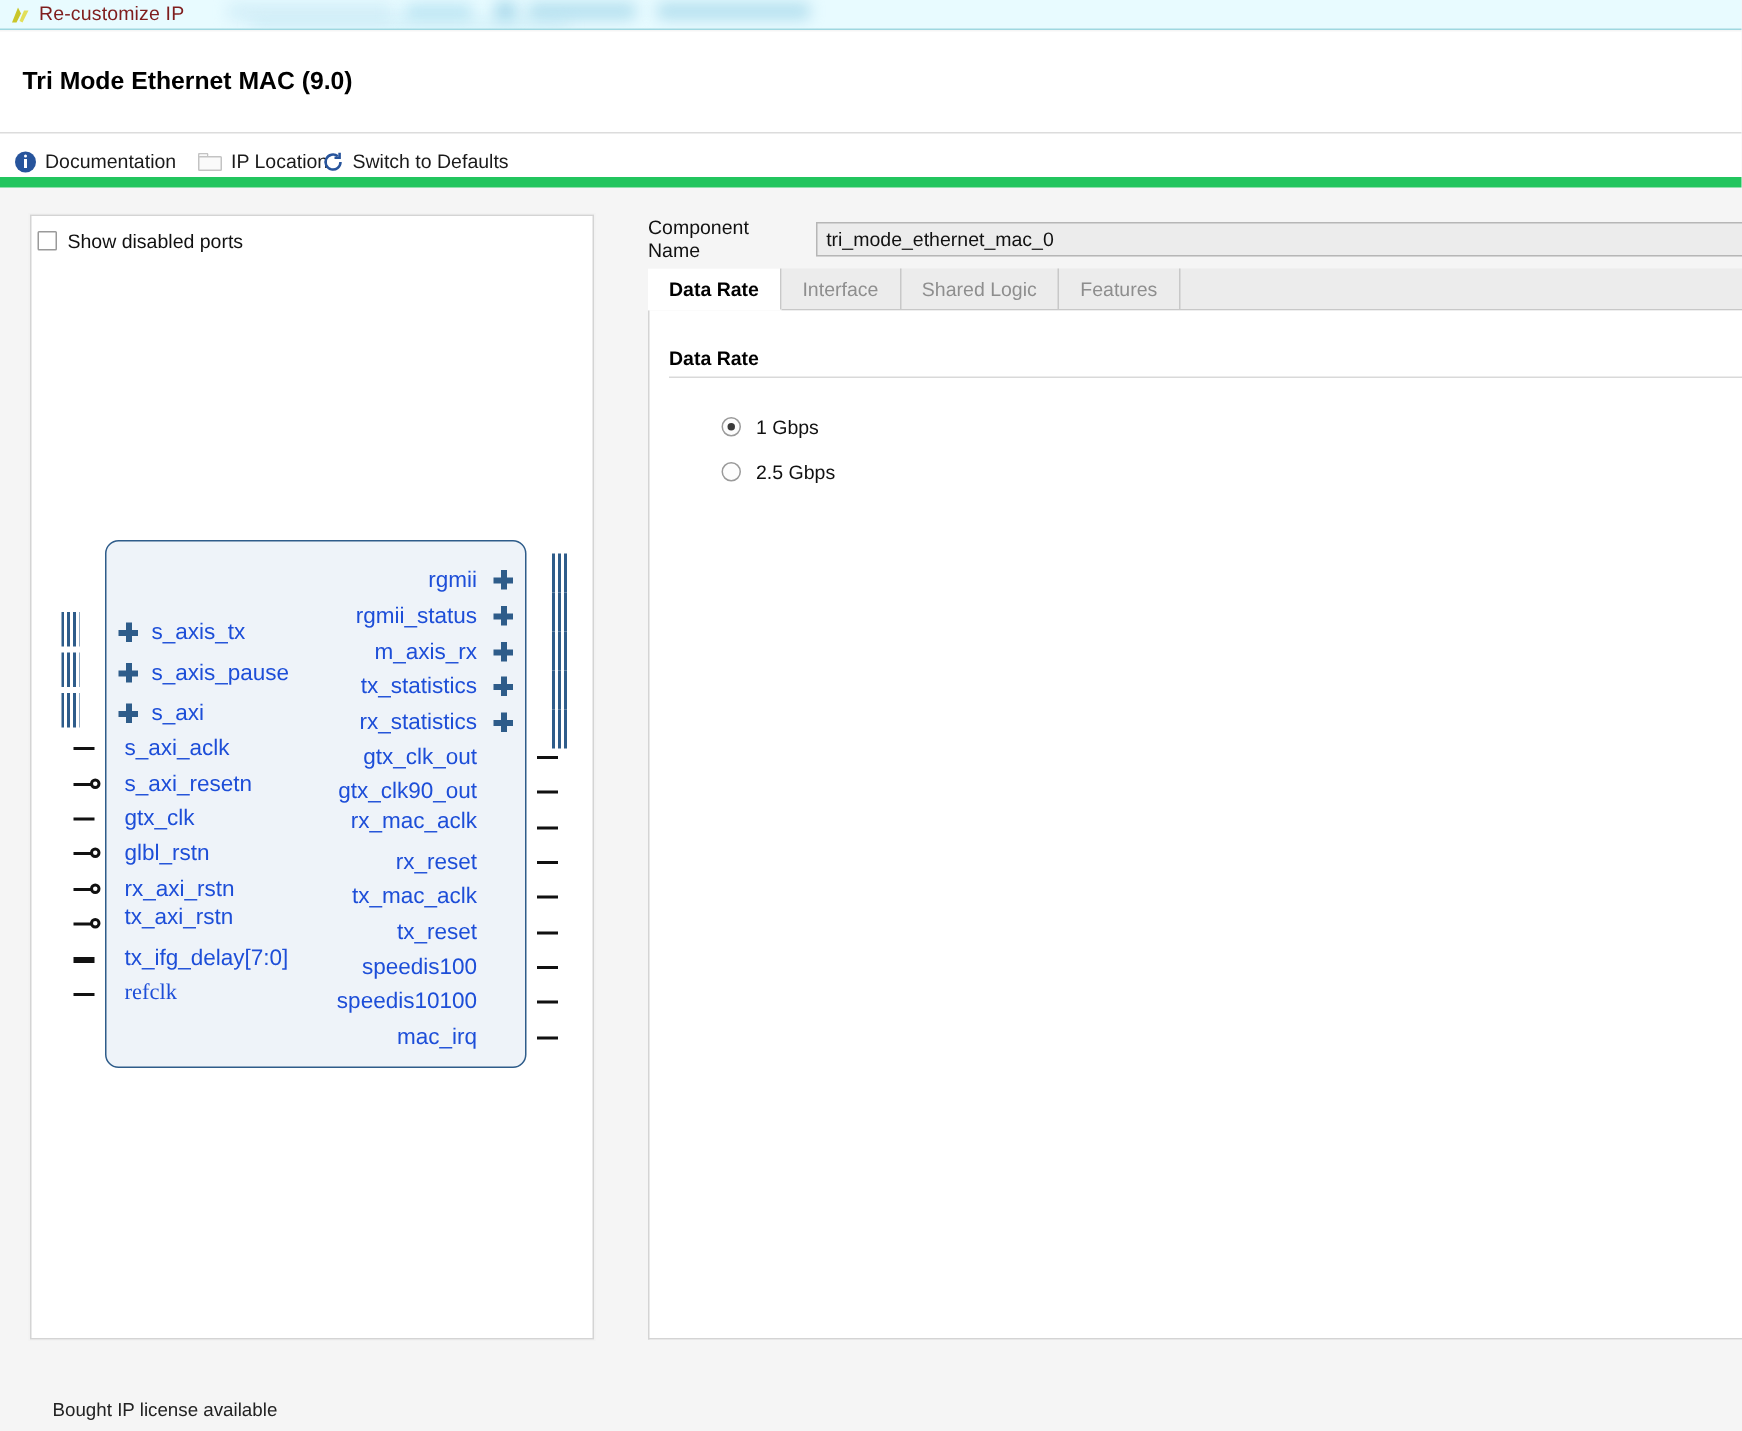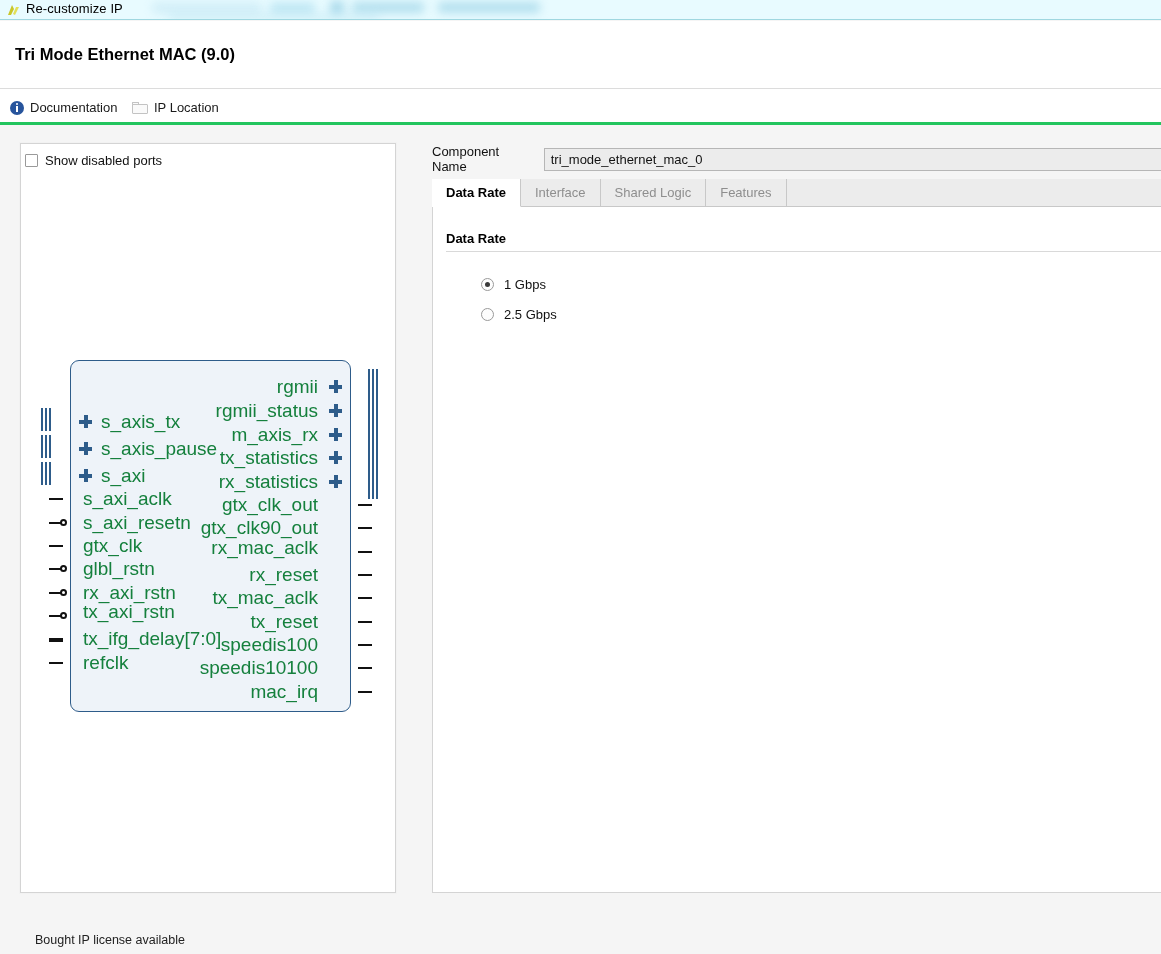--- a/index.html
+++ b/index.html
@@ -16,21 +16,21 @@
     position: absolute; left: 0; top: 0; width: 1161px; height: 20px;
     background: #e8fbff;
     border-bottom: 1px solid #9fd7e0;
     overflow: hidden;
   }
   #titlebar .tb-icon {
     position: absolute; left: 6px; top: 2px; width: 16px; height: 16px;
   }
   #titlebar .tb-text {
     position: absolute; left: 26px; top: 1px;
-    font-size: 13px; color: #000000; letter-spacing: .1px;
+    font-size: 13px; color: #7f1d1d; letter-spacing: .1px;
   }
   .redact {
     position: absolute;
     filter: blur(5px);
     opacity: .5;
   }
   .r1 { left: 152px; top: 2px;  width: 110px; height: 12px; background: #bfe3f2; border-radius: 3px; }
   .r2 { left: 270px; top: 3px;  width: 45px;  height: 10px; background: #8fd0e8; border-radius: 3px; }
   .r3 { left: 330px; top: 1px;  width: 14px;  height: 13px; background: #6ab8d8; border-radius: 3px; }
   .r4 { left: 352px; top: 2px;  width: 72px;  height: 11px; background: #7fc4de; border-radius: 3px; }
@@ -45,21 +45,21 @@
   #header .h-title {
     position: absolute; left: 15px; top: 24px;
     font-size: 16.5px; font-weight: bold; color: #000;
   }
 
   
   #toolbar {
     position: absolute; left: 0; top: 88px; width: 1161px; height: 37px;
     background: #ffffff;
     border-top: 1px solid #dcdcdc;
-    border-bottom: 3px solid #22c55e;
+    border-bottom: 7px solid #22c55e;
   }
   .tool {
     position: absolute; top: 0; height: 37px;
     display: flex; align-items: center; gap: 6px;
     font-size: 13px; color: #1a1a1a;
     cursor: default;
   }
   .tool.t1 { left: 10px; }
   .tool.t2 { left: 132px; }
   .tool.t3 { left: 215px; }
@@ -109,21 +109,21 @@
 
   
   #ipblock {
     position: absolute; left: 49px; top: 216px;
     width: 281px; height: 352px;
     background: #eef3f9;
     border: 1.6px solid #2e5c8a;
     border-radius: 9px;
   }
   .port-label {
-    position: absolute; font-size: 19px; color: #15803d;
+    position: absolute; font-size: 15px; color: #1d4ed8;
     white-space: nowrap; line-height: 13px;
   }
   .pl-left  { left: 30px; }
   .pl-right { right: 32px; text-align: right; }
 
   
   .stub {
     position: absolute; width: 14px; height: 0;
     border-top: 2.6px solid #111;
   }
@@ -254,20 +254,29 @@
     <span class="ic ic-info"></span>
     <span class="lbl">Documentation</span>
   </div>
   <div class="tool t2">
     <span class="ic ic-folder">
       <span class="ft"></span>
         <span class="fb"></span>
     </span>
     <span class="lbl">IP Location</span>
   </div>
+  <div class="tool t3">
+    <span class="ic ic-refresh">
+      <svg width="14" height="14" viewBox="0 0 14 14">
+        <path d="M12 7 A5 5 0 1 1 10.2 3.2" fill="none" stroke="#27549c" stroke-width="1.7"></path>
+        <path d="M11.4 0.8 L11.4 4.2 L8 4.2" fill="none" stroke="#27549c" stroke-width="1.7"></path>
+      </svg>
+    </span>
+    <span class="lbl">Switch to Defaults</span>
+  </div>
 </div>
 
 <div id="left-panel">
 
   <div id="chk-row">
     <span class="checkbox"></span>
     <span>Show disabled ports</span>
   </div>
 
   <div id="ipblock">
@@ -302,21 +311,21 @@
     <div class="stub left" style="top:231px;"></div>
     <div class="bubble left" style="top:227.5px;"></div>
 
     <div class="port-label" style="left:12px; top:244px;">tx_axi_rstn</div>
     <div class="stub left" style="top:254px;"></div>
     <div class="bubble left" style="top:250.5px;"></div>
 
     <div class="port-label" style="left:12px; top:271px;">tx_ifg_delay[7:0]</div>
     <div class="stub left" style="top:277px; border-top-width:4px;"></div>
 
-    <div class="port-label" style="left:12px; top:295px;">refclk</div>
+    <div class="port-label" style="left:12px; top:295px;font-family:Liberation Serif, serif;">refclk</div>
     <div class="stub left" style="top:301px;"></div>
 
     <div class="busbar" style="right:-30px; top:8px;   width:12px; height:26px;"></div>
     <div class="busbar" style="right:-30px; top:34px;  width:12px; height:26px;"></div>
     <div class="busbar" style="right:-30px; top:60px;  width:12px; height:26px;"></div>
     <div class="busbar" style="right:-30px; top:86px;  width:12px; height:26px;"></div>
     <div class="busbar" style="right:-30px; top:112px; width:12px; height:26px;"></div>
 
     <div class="plus right" style="top:19px;"></div>
     <div class="plus right" style="top:43px;"></div>

